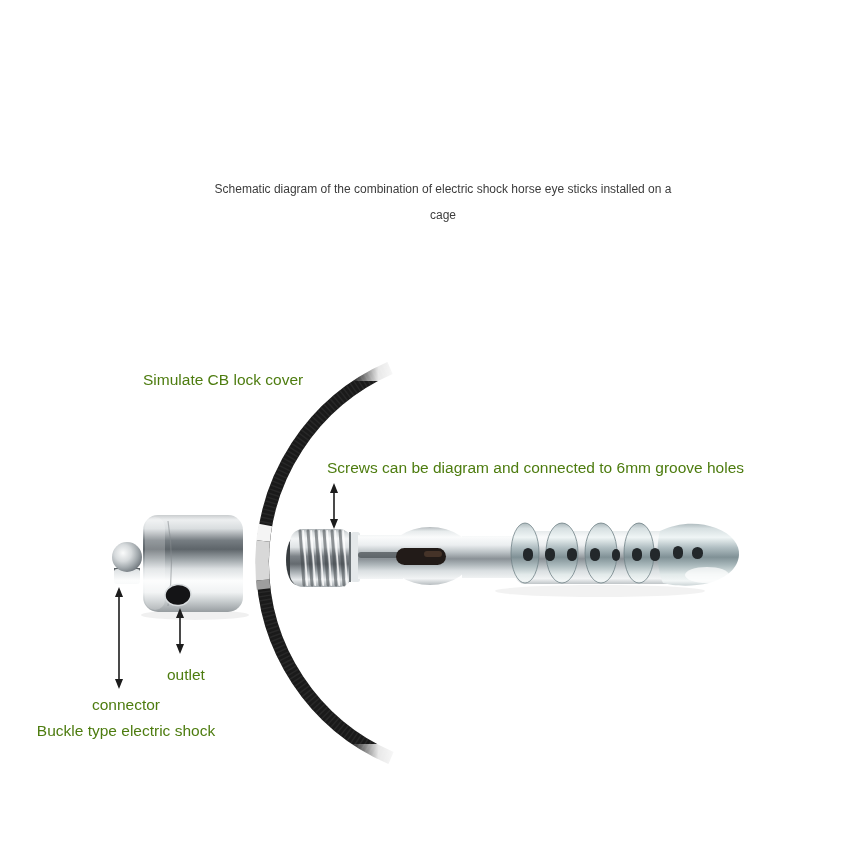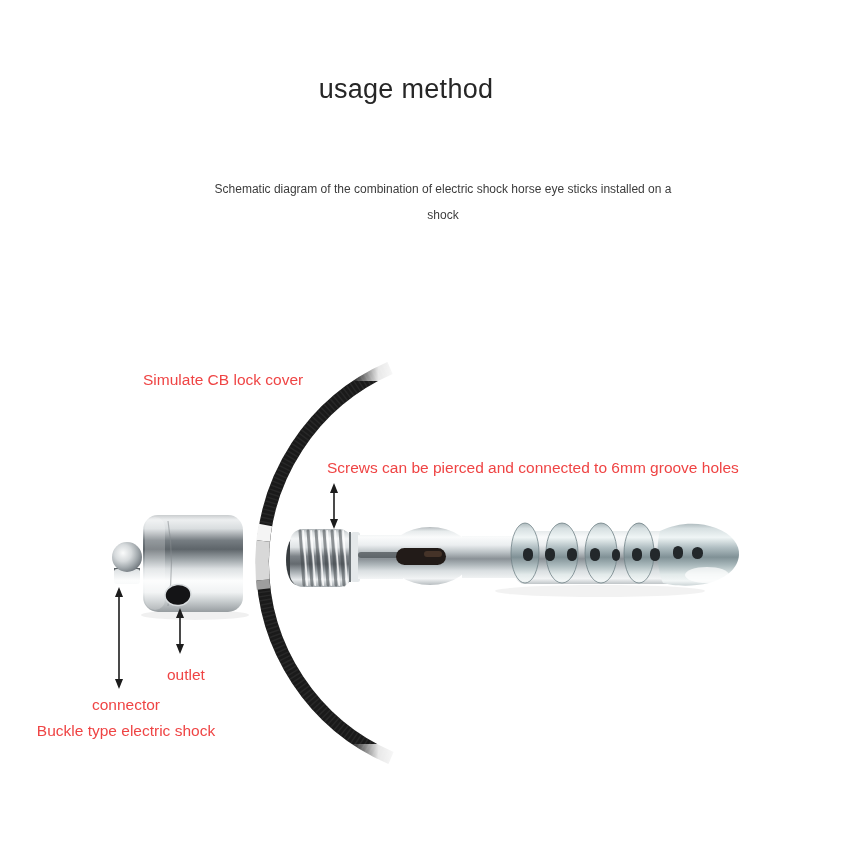--- a/index.html
+++ b/index.html
@@ -9,21 +9,21 @@
   }
   .stage svg{position:absolute;left:0;top:0;}
   .title{
     position:absolute;top:74px;left:0;width:812px;text-align:center;
     font-size:27px;color:#262626;letter-spacing:.3px;
   }
   .subtitle{
     position:absolute;top:176px;left:443px;transform:translateX(-50%);
     text-align:center;font-size:12px;line-height:26px;color:#3c3c3c;white-space:nowrap;
   }
-  .lbl{position:absolute;font-size:15.5px;color:#ef4444;white-space:nowrap;}
+  .lbl{position:absolute;font-size:15.5px;color:#4d7c0f;white-space:nowrap;}
   .lbl-lock{left:143px;top:371px;}
   .lbl-screw{left:327px;top:459px;}
   .lbl-outlet{left:167px;top:654px;margin-top:12px;}
   .lbl-connector{left:126px;top:692px;transform:translateX(-50%);text-align:center;line-height:26px;}
 </style>
 </head>
 <body>
 
 <div class="stage">
 
@@ -184,28 +184,27 @@
         <polygon points="180,654 176,644 184,644" stroke="none"></polygon>
       </g>
       <g>
         <line x1="119" y1="596" x2="119" y2="680"></line>
         <polygon points="119,587 115,597 123,597" stroke="none"></polygon>
         <polygon points="119,689 115,679 123,679" stroke="none"></polygon>
       </g>
     </g>
   </svg>
 
-  <div class="title">usage method</div>
 
   <div class="subtitle">
     <div>Schematic diagram of the combination of electric shock horse eye sticks installed on a</div>
-    <div>shock</div>
+    <div>cage</div>
   </div>
 
   <div class="lbl lbl-lock">Simulate CB lock cover</div>
-  <div class="lbl lbl-screw">Screws can be pierced and connected to 6mm groove holes</div>
+  <div class="lbl lbl-screw">Screws can be diagram and connected to 6mm groove holes</div>
   <div class="lbl lbl-outlet">outlet</div>
   <div class="lbl lbl-connector">
     <div>connector</div>
     <div>Buckle type electric shock</div>
   </div>
 
 </div>
 
 </body></html>

